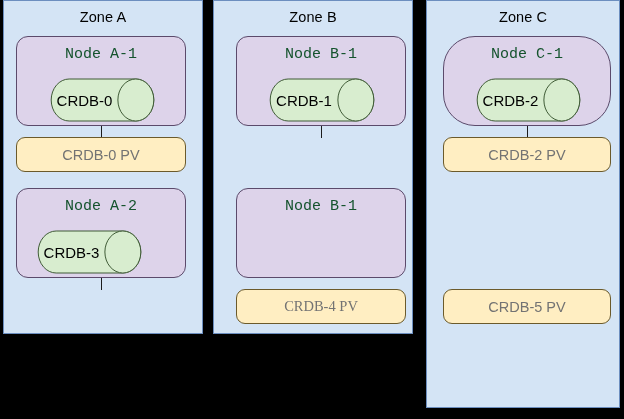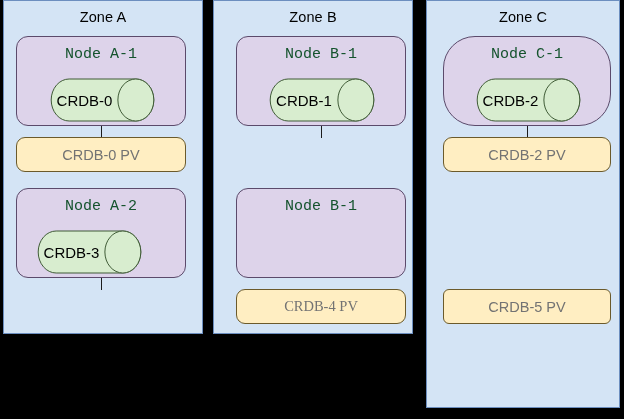--- a/index.html
+++ b/index.html
@@ -141,15 +141,15 @@
         <div class="cylinder" style="left: 32px; top: 41px; width: 105px; height: 44px;">
           <svg width="105" height="44" viewBox="0 0 105 44">
             <path d="M 85.84081632653061 1 L 19.159183673469386 1 A 17.959183673469386 21 0 0 0 19.159183673469386 43 L 85.84081632653061 43 A 17.959183673469386 21 0 0 0 85.84081632653061 1 Z" fill="#d8edcf" stroke="#3f5b36" stroke-width="1"></path>
             <path d="M 85.84081632653061 1 A 17.959183673469386 21 0 0 1 85.84081632653061 43 A 17.959183673469386 21 0 0 1 85.84081632653061 1 Z" fill="#d8edcf" stroke="#3f5b36" stroke-width="1"></path>
           </svg>
           <div class="cylinder-label" style="width: 69.0816px;">CRDB-2</div>
         </div>
       </div>
       <div class="connector" style="left: 100px; top: 125px; height: 12px; border-left-color: rgb(28, 28, 28);"></div>
       <div class="pv" style="left: 16px; top: 136px; width: 168px; height: 35px; background: rgb(255, 238, 194); border-color: rgb(107, 90, 43);">CRDB-2 PV</div>
-      <div class="pv" style="left: 16px; top: 288px; width: 168px; height: 35px; background: rgb(255, 238, 194); border-color: rgb(107, 90, 43); border-radius: 6px;">CRDB-5 PV</div>
+      <div class="pv" style="left: 16px; top: 288px; width: 168px; height: 35px; background: rgb(255, 238, 194); border-color: rgb(107, 90, 43);">CRDB-5 PV</div>
     </div>
   </div>
 
 </body></html>

